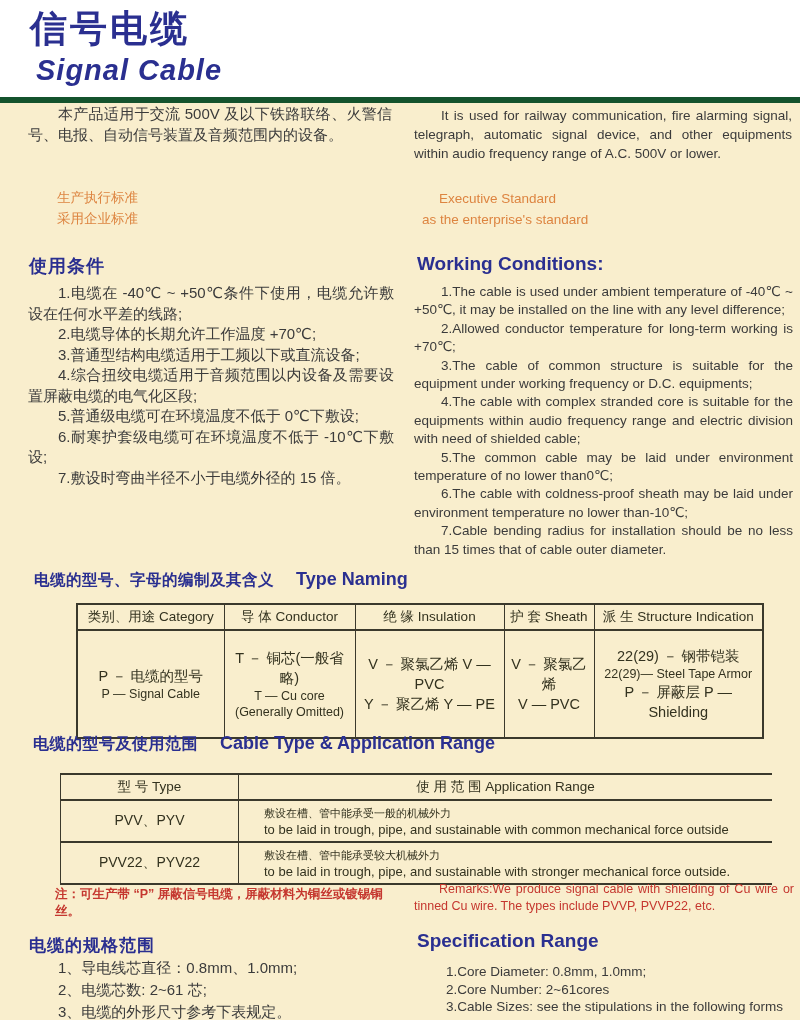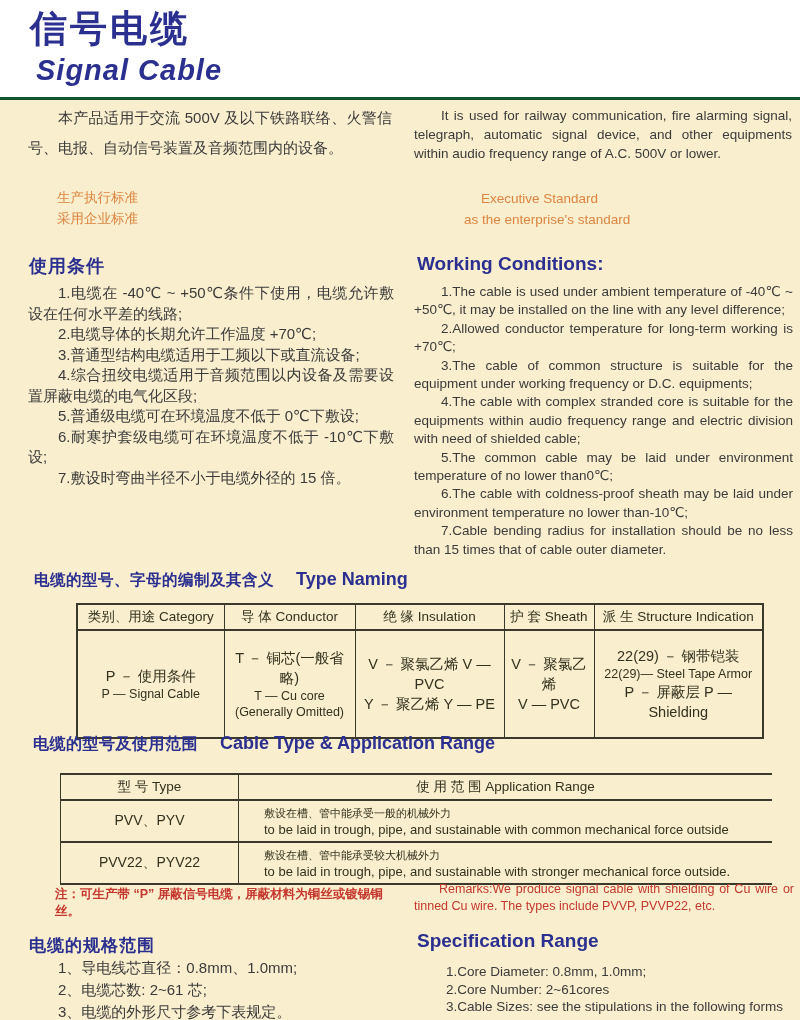--- a/index.html
+++ b/index.html
@@ -1,30 +1,30 @@
 <!DOCTYPE html>
 <html><head>
 <meta charset="utf-8">
 <style>
   html,body { margin:0; padding:0; background:#e9e9e9; }
   .page {
     position:relative; width:800px; height:1020px; overflow:hidden;
     background:#f9eecd; font-family:"Liberation Sans","DejaVu Sans",sans-serif;
     color:#3b3b3b; margin:0 auto;
   }
-  .band { position:absolute; top:0; left:0; width:800px; height:97px; background:#ffffff; border-bottom:3px solid #14532d; }
+  .band { position:absolute; top:0; left:0; width:800px; height:97px; background:#ffffff; border-bottom:6px solid #14532d; }
   .title-zh { position:absolute; top:4px; left:30px; margin:0; font-size:37px; font-weight:bold; color:#2a2f90; letter-spacing:3px; }
   .title-en { position:absolute; top:54px; left:36px; margin:0; font-size:29px; font-weight:bold; font-style:italic; color:#2a2f90; letter-spacing:1px; }
 
-  .intro-zh { position:absolute; top:103px; left:28px; width:364px; margin:0; font-size:15px; line-height:30px; text-indent:2em; text-align:justify; }
+  .intro-zh { position:absolute; top:103px; left:28px; width:364px; margin:0; font-size:15px; line-height:21px; text-indent:2em; text-align:justify; }
   .intro-en { position:absolute; top:106px; left:414px; width:378px; margin:0; font-size:13.5px; line-height:19px; text-indent:2em; text-align:justify; }
 
   .std { color:#dd8440; font-size:13.5px; line-height:20.5px; }
   .std-zh { position:absolute; top:188px; left:57px; }
-  .std-en { position:absolute; top:189px; left:464px; }
+  .std-en { position:absolute; top:189px; left:422px; }
   .std-en .l1 { padding-left:17px; }
 
   .h-blue { position:absolute; margin:0; color:#2a2f90; font-weight:bold; }
   .h-wc-zh { top:254px; left:29px; font-size:18px; letter-spacing:1px; }
   .h-wc-en { top:253px; left:417px; font-size:19px; }
 
   .wc-zh { position:absolute; top:283px; left:28px; width:366px; }
   .wc-zh p { margin:0; font-size:15px; line-height:20.5px; text-indent:2em; text-align:justify; }
   .wc-en { position:absolute; top:283px; left:414px; width:379px; }
   .wc-en p { margin:0; font-size:13.5px; line-height:18.4px; text-indent:2em; text-align:justify; }
@@ -122,21 +122,21 @@
     <tbody>
         <tr>
       <th>类别、用途  Category</th>
       <th>导 体  Conductor</th>
       <th>绝 缘  Insulation</th>
       <th>护 套  Sheath</th>
       <th>派 生   Structure Indication</th>
     </tr>
     <tr>
       <td>
-        <div class="l-zh">P － 使用条件</div>
+        <div class="l-zh">P － 电缆的型号</div>
         <div class="l-en">P — Signal Cable</div>
       </td>
       <td>
         <div class="l-zh">T － 铜芯(一般省略)</div>
         <div class="l-en">T — Cu core (Generally Omitted)</div>
       </td>
       <td>
         <div class="l-zh">V － 聚氯乙烯 V — PVC</div>
         <div class="l-zh">Y － 聚乙烯 Y — PE</div>
       </td>

